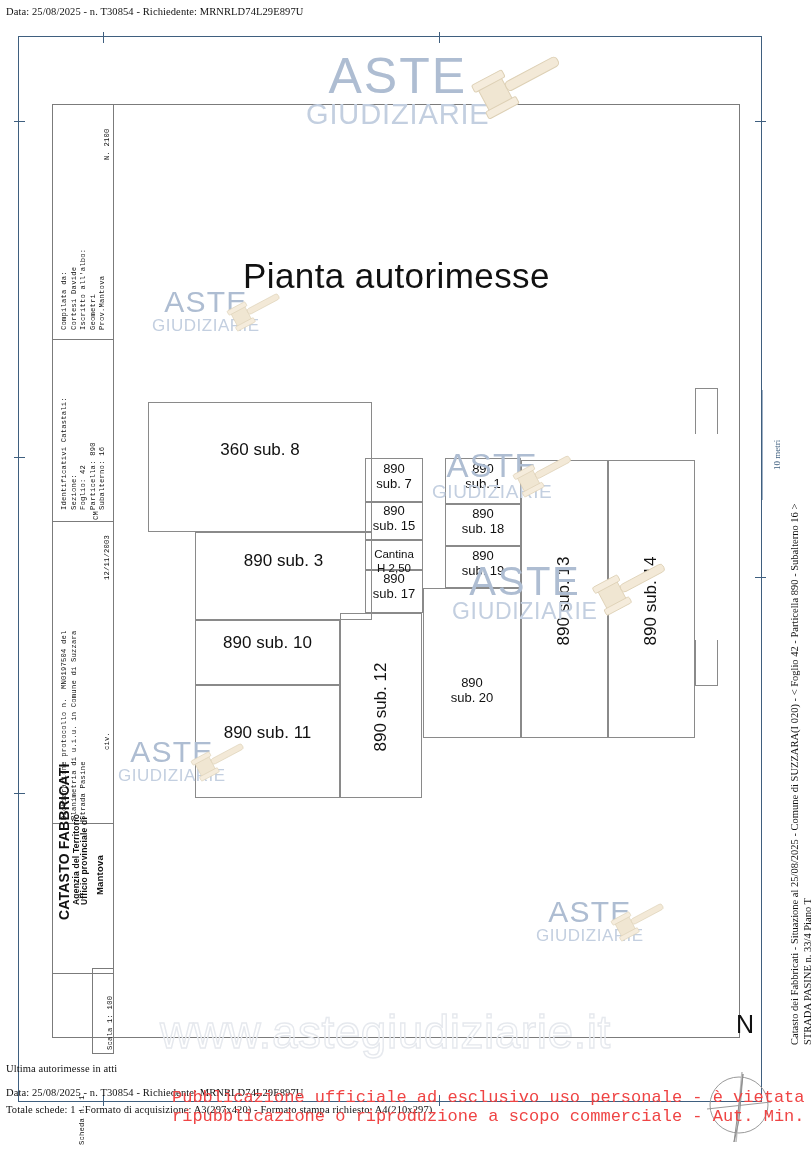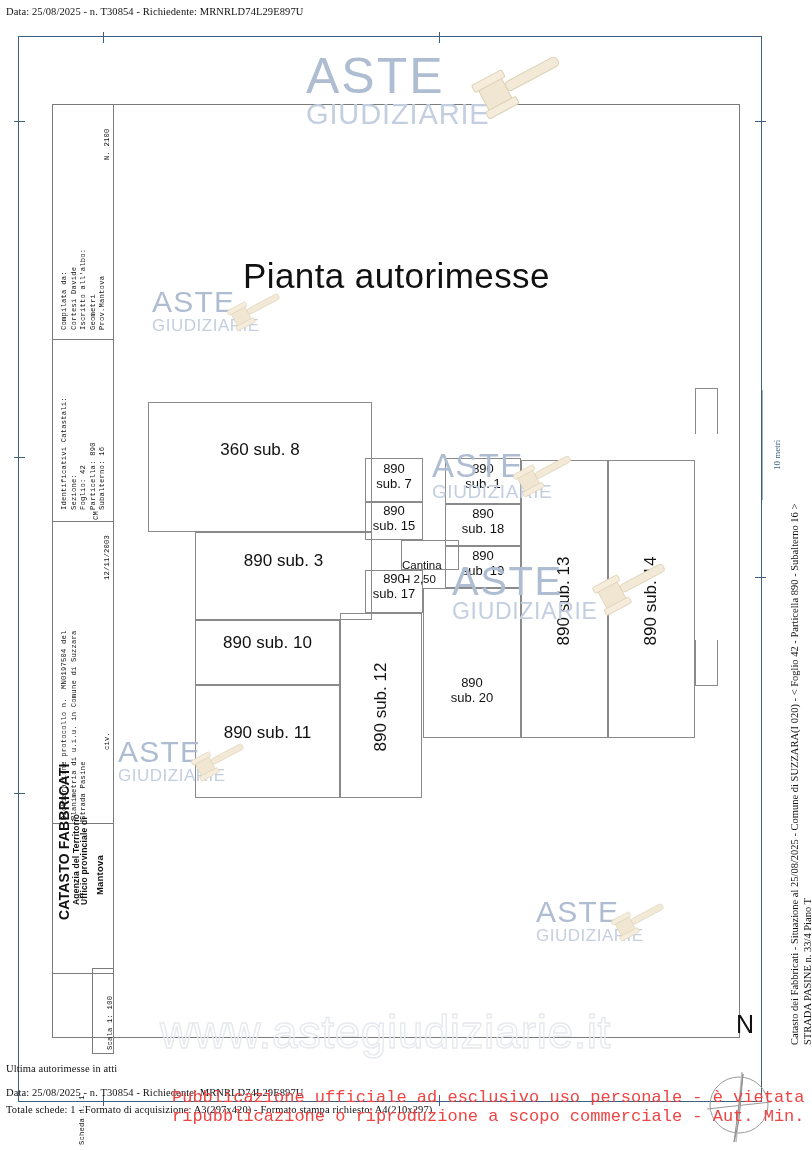--- a/index.html
+++ b/index.html
@@ -59,26 +59,26 @@
   .rlabel{
     position:absolute;font-family:"Liberation Sans",sans-serif;
     color:#111;white-space:nowrap;text-align:center;line-height:1.18;
   }
   .rlabel.rot{transform-origin:center center;transform:rotate(-90deg);}
 
   
   .cantina-box{
     position:absolute;box-sizing:border-box;border:1px solid #8a8a8a;
     font-family:"Liberation Sans",sans-serif;font-size:11.5px;color:#111;
-    line-height:1.22;padding-top:17px;margin-left:36px;
+    text-align:center;line-height:1.22;padding-top:6px;
   }
 
   
   .wm{position:absolute;pointer-events:none;user-select:none;}
-  .wm-aste{font-family:"Liberation Sans",sans-serif;font-weight:300;}
+  .wm-aste{font-family:"Liberation Sans",sans-serif;font-weight:300;text-align:center;}
   .wm-aste .t1{display:block;color:#aebdd2;letter-spacing:.04em;line-height:.96;}
   .wm-aste .t2{display:block;color:#c3cfe0;letter-spacing:.03em;line-height:1;}
   .gavel{position:absolute;}
   .wm-url{
     position:absolute;font-family:"Liberation Sans",sans-serif;
     font-size:46px;letter-spacing:.5px;color:transparent;
     -webkit-text-stroke:1.4px #e6e9ee;white-space:nowrap;
   }
   .wm-foot{
     position:absolute;font-family:Liberation Mono, monospace;

